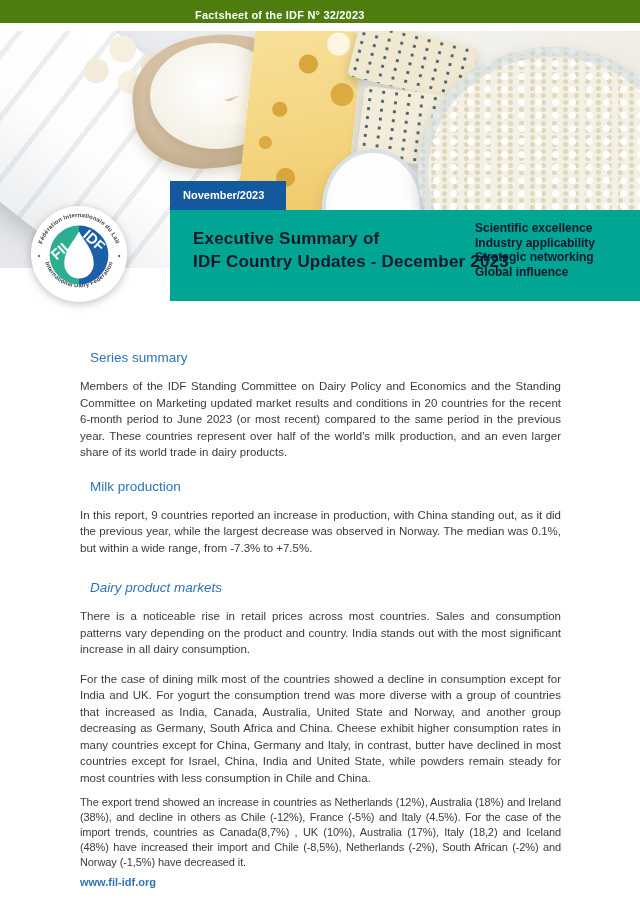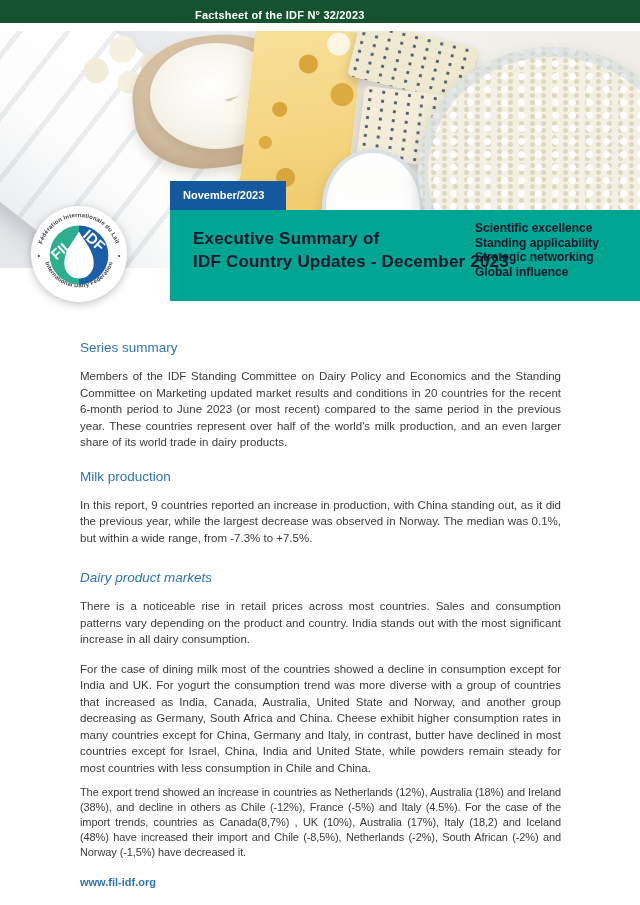--- a/index.html
+++ b/index.html
@@ -6,21 +6,21 @@
   html,body { margin:0; padding:0; background:#fff; }
   .page {
     position:relative; width:640px; height:905px; margin:0 auto;
     background:#ffffff; overflow:hidden;
     font-family:"Liberation Sans", sans-serif;
   }
 
   
   .topbar {
     position:absolute; left:0; top:0; width:640px; height:23px;
-    background:#14532d;
+    background:#4d7c0f;
   }
   .topbar span {
     position:absolute; left:195px; top:0; line-height:31px;
     color:#ffffff; font-size:11px; font-weight:bold; letter-spacing:.2px;
   }
 
   
   .hero {
     position:absolute; left:0; top:31px; width:640px; height:237px;
     overflow:hidden;
@@ -133,21 +133,21 @@
   
   .logo { position:absolute; left:30px; top:205px; width:98px; height:98px; }
   .logo svg { width:100%; height:100%; filter:drop-shadow(0 2px 4px rgba(80,80,80,.35)); }
 
   
   .content {
     position:absolute; left:80px; top:340px; width:481px;
     color:#3B3B3A;
   }
   .section-heading {
-    margin:0; font-size:13.5px; font-weight:normal; color:#2E74B5; line-height:15px;
+    margin:10px; font-size:13.5px; font-weight:normal; color:#2E74B5; line-height:15px;
   }
   .content p {
     margin:13px 0 0 0; font-size:11.5px; line-height:16.5px;
     text-align:justify;
   }
   .gap-md { margin-top:18px; }
   .gap-lg { margin-top:24px;font-style:italic; }
   .content p.condensed { font-size:11px; line-height:15px; letter-spacing:-.1px; margin-top:9px; }
 
   
@@ -183,21 +183,21 @@
 
   <div class="date-tag">November/2023</div>
 
   <div class="ribbon">
     <div class="ribbon-title">
       <span>Executive Summary of</span><br>
       <span>IDF Country Updates - December 2023</span>
     </div>
     <ul class="taglines">
       <li>Scientific excellence</li>
-      <li>Standing applicability</li>
+      <li>Industry applicability</li>
       <li>Strategic networking</li>
       <li>Global influence</li>
     </ul>
   </div>
 
   <div class="logo">
     <svg viewBox="0 0 100 100">
       <circle cx="50" cy="50" r="49" fill="#ffffff"></circle>
       <defs>
         <path id="arcTop" d="M 11,58 A 39.5,39.5 0 1 1 89,58"></path>

